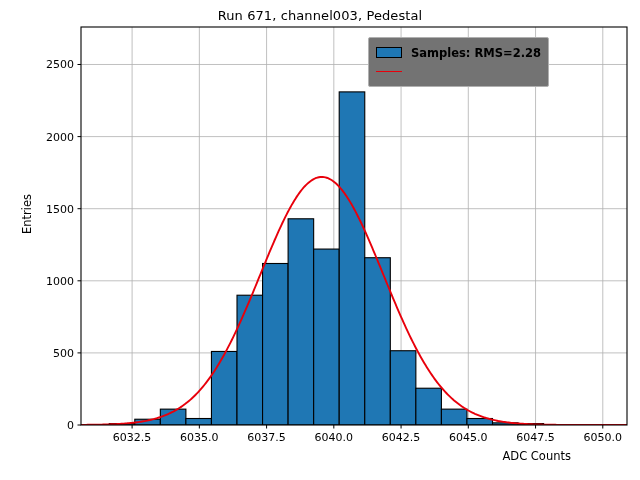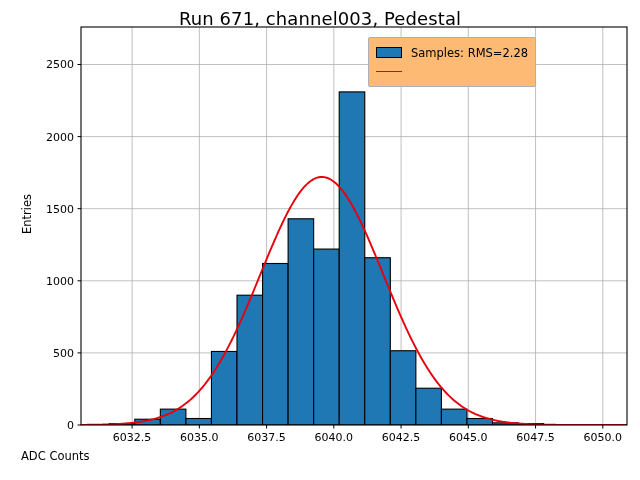--- a/index.html
+++ b/index.html
@@ -18,21 +18,21 @@
     width: 640px;
     height: 480px;
     background: #ffffff;
   }
   #chart-title {
     position: absolute;
     left: 0;
     top: 8px;
     width: 640px;
     text-align: center;
-    font-size: 18px;
+    font-size: 13px;
     color: #000000;
     letter-spacing: 0.1px;
   }
   #plot-svg {
     position: absolute;
     left: 0;
     top: 0;
   }
   .tick-label-x {
     font-size: 11px;
@@ -44,44 +44,44 @@
     font-size: 11px;
     fill: #000000;
     text-anchor: end;
     font-family: "DejaVu Sans", sans-serif;
   }
   #xlabel {
     position: absolute;
     left: 0;
     top: 449px;
     width: 571px;
-    text-align: left;
+    text-align: right;
     font-size: 11.5px;
     color: #000000;
-    padding-left: 21px;
   }
   #ylabel {
     position: absolute;
     left: -33px;
     top: 207px;
     width: 120px;
     text-align: center;
     font-size: 11.5px;
     color: #000000;
     transform: rotate(-90deg);
   }
   #legend {
     position: absolute;
     left: 368px;
     top: 37px;
-    background: #fdba74;
+    background: #737373;
     border: 1px solid #b0b0b0;
     border-radius: 2px;
     padding: 5px 7px 5px 7px;
     box-sizing: border-box;
+    font-weight: bold;
   }
   .legend-row {
     display: flex;
     align-items: center;
     height: 19px;
   }
   .legend-swatch-patch {
     width: 26px;
     height: 11px;
     background: #1f77b4;

